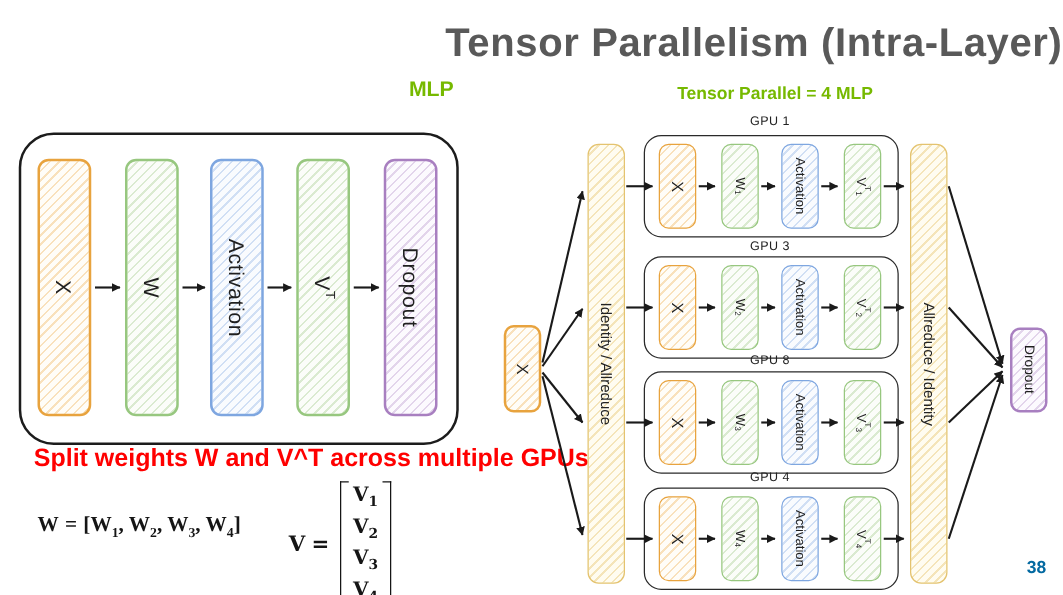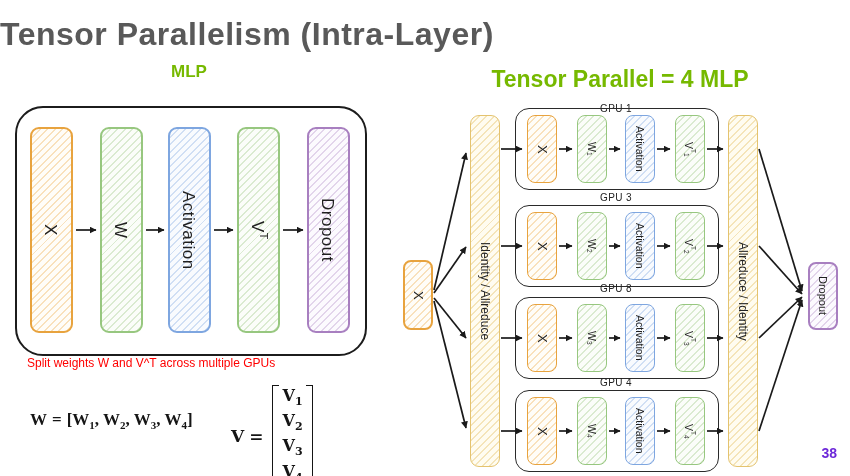--- a/index.html
+++ b/index.html
@@ -2,25 +2,25 @@
 <html><head>
 <meta charset="utf-8">
 <style>
   html,body { margin:0; padding:0; }
   body { width:850px; height:476px; position:relative; background:#ffffff;
          font-family:"Liberation Sans", sans-serif; overflow:hidden; }
 
   .abs { position:absolute; }
 
   
-  .slide-title { left:0; top:16px; width:850px; text-align:left;
+  .slide-title { left:0; top:16px; width:850px; text-align:right;
                  font-size:32px; font-weight:bold; color:#595959; letter-spacing:0.5px; }
   .green-label { color:#76B900; font-weight:bold; }
-  .mlp-title   { left:15px; top:62px; width:348px; text-align:center; font-size:17px; }
-  .tp-title    { left:450px; top:66px; width:340px; text-align:center; font-size:23px; }
+  .mlp-title   { left:15px; top:62px; width:348px; text-align:right; font-size:17px; }
+  .tp-title    { left:450px; top:66px; width:340px; text-align:center; font-size:14px; }
 
   
   .cellbase { border-radius:8px; display:flex; align-items:center; justify-content:center;
               box-sizing:border-box; }
   .hatch-orange { border:2px solid #E8A33E; background-color:#FFFDF8;
     background-image:repeating-linear-gradient(135deg, rgba(236,168,66,0.33) 0 1.4px, rgba(0,0,0,0) 1.4px 5.2px); }
   .hatch-green  { border:2px solid #97C77F; background-color:#FBFDF9;
     background-image:repeating-linear-gradient(135deg, rgba(143,191,114,0.30) 0 1.4px, rgba(0,0,0,0) 1.4px 5.2px); }
   .hatch-blue   { border:2px solid #7EA6E0; background-color:#F9FBFE;
     background-image:repeating-linear-gradient(135deg, rgba(126,166,224,0.33) 0 1.4px, rgba(0,0,0,0) 1.4px 5.2px); }
@@ -32,21 +32,21 @@
   
   .vt { writing-mode:vertical-rl; text-orientation:mixed; color:#1f1f1f; white-space:nowrap; }
   .vt sub, .vt sup { font-size:0.62em; }
 
   
   .mlp-box  { left:15px; top:106px; width:348px; height:246px; border:2.2px solid #1c1c1c;
               border-radius:28px; }
   .hbar { top:127px; width:43px; height:206px; border-width:2.2px; border-radius:9px; }
   .hbar .vt { font-size:17px; letter-spacing:0.5px; }
 
-  .caption-red { left:27px; top:356px; font-size:12px; font-weight:400; color:#FF0000; }
+  .caption-red { left:27px; top:356px; font-size:20px; font-weight:700; color:#FF0000; }
 
   .math { font-family:"DejaVu Serif", serif; font-weight:bold; color:#151515; }
   .formula-w { left:30px; top:410px; font-size:17px;font-family:Liberation Serif, serif; }
   .formula-w sub, .mrow sub { font-size:11px; font-weight:bold; }
   .meq { padding:0 5px; }
   .vmatrix { left:231px; top:385px; display:flex; align-items:center; }
   .vmatrix .mvar { font-size:17px; }
   .mat { display:flex; align-items:stretch; margin-left:4px; }
   .bk { width:6px; }
   .bk-l { border-left:1.9px solid #151515; border-top:1.9px solid #151515; border-bottom:1.9px solid #151515; }
@@ -66,21 +66,21 @@
   .gpu-box { left:515px; width:202px; height:80px; border:1.7px solid #2a2a2a;
              border-radius:14px; background:transparent; }
   .gpu-label { left:515px; width:202px; text-align:center; font-size:10px; color:#222;
                letter-spacing:0.4px; }
   .cell { width:30px; height:68px; border-width:1.8px; }
   .cell .vt { font-size:10.5px; }
   .cell-x  .vt { font-size:13px; }
   .input-cell .vt { font-size:13px; }
   .output-cell .vt { font-size:11px; }
 
-  .page-num { right:13px; top:445px; font-size:14px; font-weight:bold; color:#6d28d9; }
+  .page-num { right:13px; top:445px; font-size:14px; font-weight:bold; color:#0369a1; }
 
   svg.arrows { position:absolute; left:0; top:0; z-index:6; pointer-events:none; }
 </style>
 </head>
 <body>
 
 <div class="abs slide-title">Tensor Parallelism (Intra-Layer)</div>
 <div class="abs green-label mlp-title">MLP</div>
 <div class="abs green-label tp-title">Tensor Parallel = 4 MLP</div>
 
@@ -127,21 +127,21 @@
   <span class="vt">X</span>
 </div>
 
 <div class="abs cellbase tallbar scatter hatch-gold">
   <span class="vt">Identity / Allreduce</span>
 </div>
 <div class="abs cellbase tallbar gather hatch-gold">
   <span class="vt">Allreduce / Identity</span>
 </div>
 
-<div class="abs gpu-label" style="top:103px">GPU 1</div>
+<div class="abs gpu-label" style="top:92px">GPU 1</div>
 <div class="abs gpu-box" style="top:108px"></div>
 <div class="abs cellbase cell cell-x hatch-orange" style="left:527px;top:115px">
     <span class="vt">X</span>
   </div>
 <div class="abs cellbase cell hatch-green" style="left:577px;top:115px">
     <span class="vt"><span>W</span><sub>1</sub></span>
   </div>
 <div class="abs cellbase cell hatch-blue" style="left:625px;top:115px">
     <span class="vt">Activation</span>
   </div>

